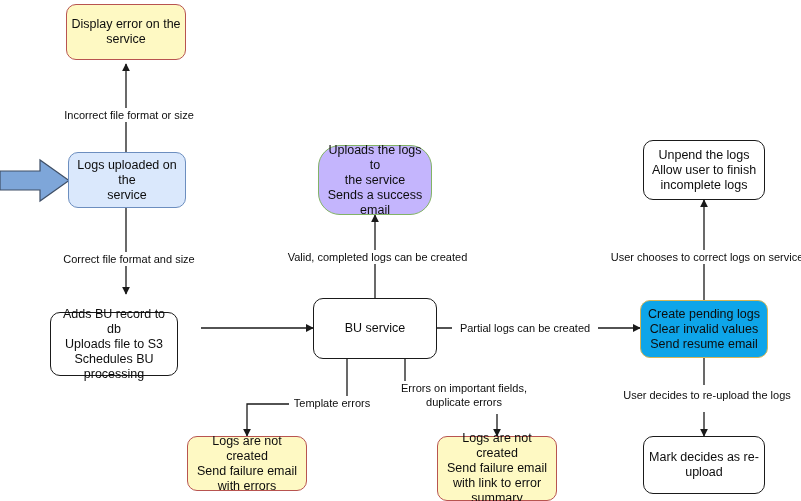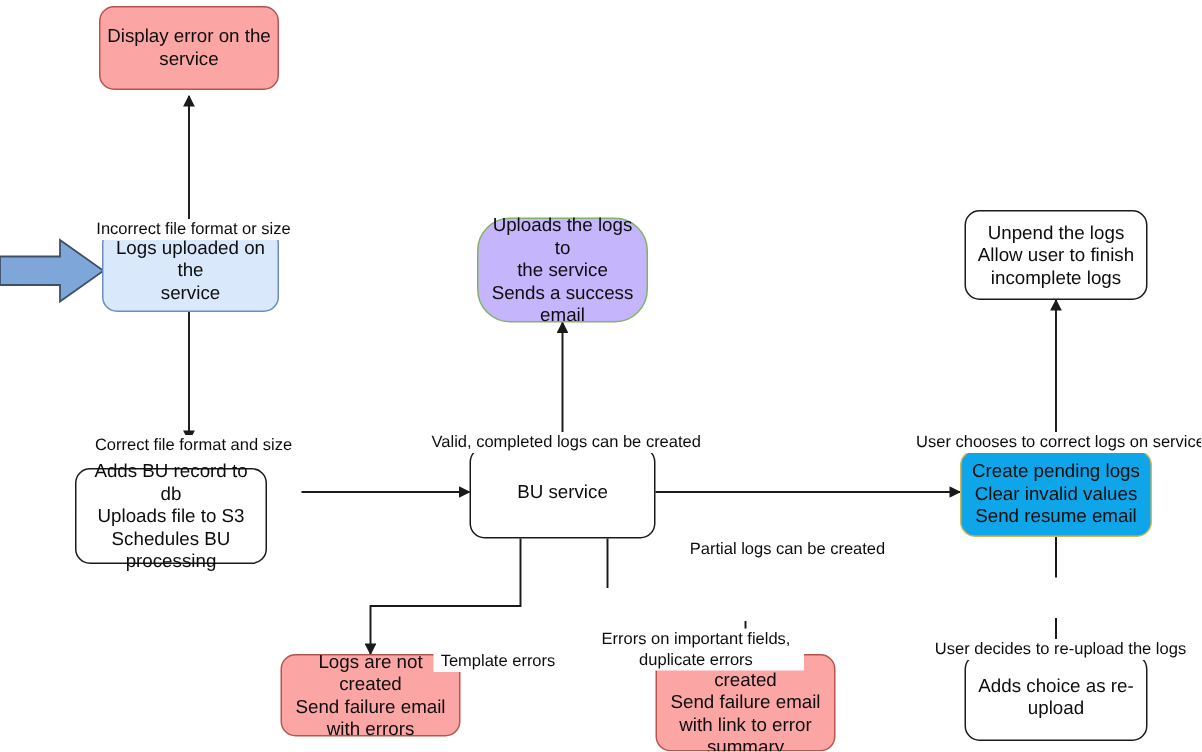--- a/index.html
+++ b/index.html
@@ -32,36 +32,35 @@
     align-items: center;
     justify-content: center;
     text-align: center;
     font-size: 12.5px;
     line-height: 15px;
     color: #0d0d0d;
     white-space: pre-line;
     padding: 2px 4px;
     background: #ffffff;
   }
-  .n-pink   { background: #fca5a5; border-color: #b85450; }
+  .n-pink   { background: #fef9c3; border-color: #b85450; }
   .n-blue   { background: #dae8fc; border-color: #6c8ebf; }
   .n-green  { background: #c4b5fd; border-color: #82b366; border-radius: 22px; }
   .n-yellow { background: #0ea5e9; border-color: #d6b656; }
   .n-white  { background: #ffffff; border-color: #1a1a1a; }
 
   .edge-label {
     position: absolute;
     font-size: 11px;
     line-height: 14px;
     color: #0d0d0d;
     text-align: center;
     white-space: pre-line;
     background: #ffffff;
     padding: 0 2px;
-    margin-top: 38px;
   }
   .start-arrow {
     position: absolute;
     pointer-events: none;
   }
 </style>
 </head>
 <body>
 
 <div id="canvas">
@@ -125,21 +124,21 @@
 
   <div class="node n-pink" style="left:187px; top:436px; width:120px; height:55px;">Logs are not created
 Send failure email
 with errors</div>
 
   <div class="node n-pink" style="left:437px; top:436px; width:120px; height:65px;">Logs are not created
 Send failure email
 with link to error
 summary</div>
 
-  <div class="node n-white" style="left:643px; top:436px; width:122px; height:58px;">Adds choice as re-
+  <div class="node n-white" style="left:643px; top:436px; width:122px; height:58px;">Mark decides as re-
 upload</div>
 
   <div class="edge-label" style="left:52px; top:108px; width:150px;">Incorrect file format or size</div>
 
   <div class="edge-label" style="left:52px; top:252px; width:150px;">Correct file format and size</div>
 
   <div class="edge-label" style="left:278px; top:250px; width:195px;">Valid, completed logs can be created</div>
 
   <div class="edge-label" style="left:452px; top:321px; width:142px;">Partial logs can be created</div>
 

